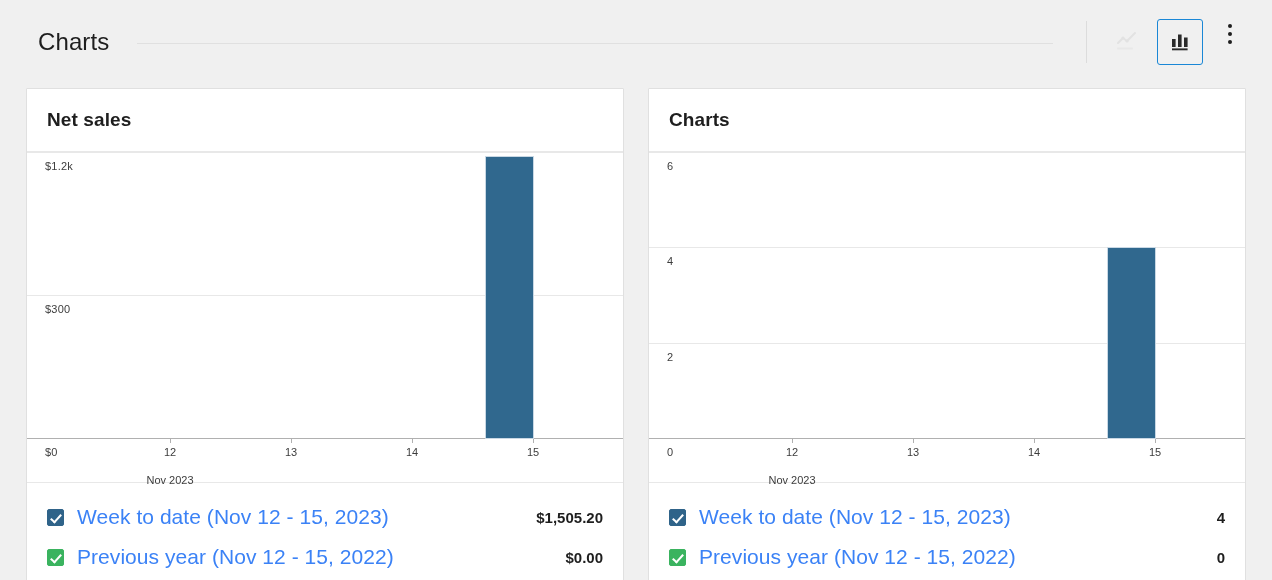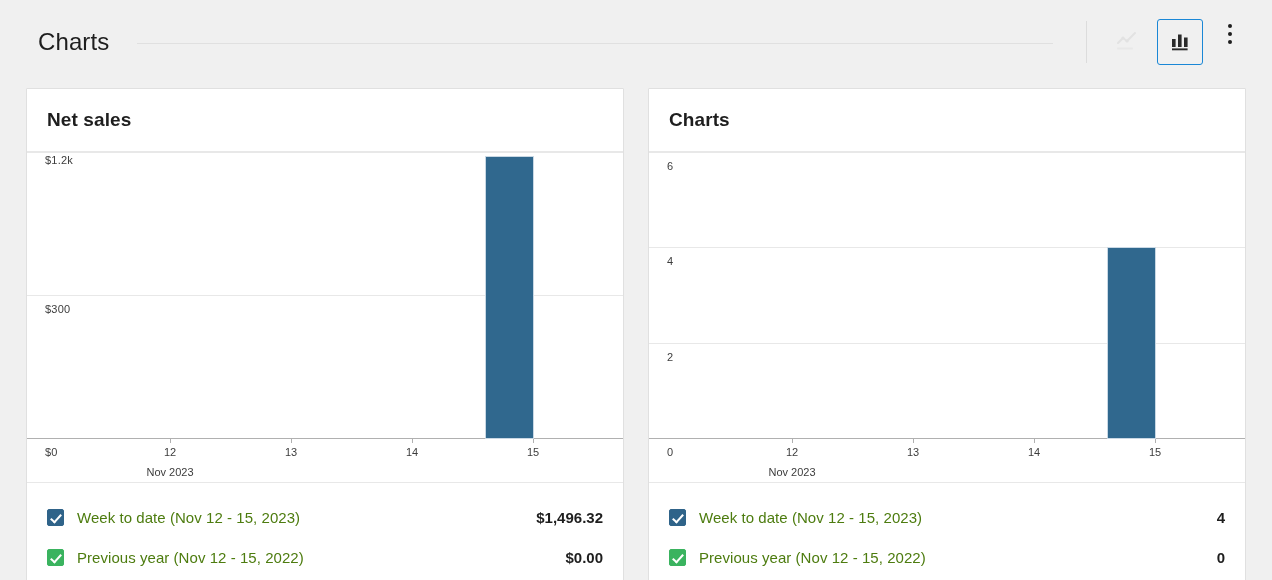--- a/index.html
+++ b/index.html
@@ -193,21 +193,21 @@
     font-size: 11px;
     color: #3c3c3c;
     transform: translateX(-50%);
     white-space: nowrap;
     text-align: center;
   }
   .xtick-sub {
     display: block;
     font-size: 11px;
     color: #3c3c3c;
-    margin-top: 8px;
+    margin-top: 16px;
   }
   .tickmark {
     position: absolute;
     width: 1px;
     height: 4px;
     background: #b0b0b0;
   }
   .bar {
     position: absolute;
     background: #30688e;
@@ -237,22 +237,22 @@
   .legend-box::after {
     content: "";
     position: absolute;
     left: 5px; top: 2px;
     width: 4px; height: 9px;
     border-right: 2px solid #ffffff;
     border-bottom: 2px solid #ffffff;
     transform: rotate(42deg);
   }
   .legend-label {
-    font-size: 15px;
-    color: #4d7c0f;
+    font-size: 21px;
+    color: #3b82f6;
     flex: 1 1 auto;
     letter-spacing: 0.05px;
   }
   .legend-value {
     font-size: 15px;
     color: #1e1e1e;
     font-weight: 700;
     white-space: nowrap;
   }
 </style>
@@ -310,21 +310,21 @@
       <div class="card-title">Net sales</div>
     </div>
 
     <div class="chart-wrap">
       <div class="plot">
 
         <div class="gridline" style="top:0px;"></div>
         <div class="gridline" style="top:143px;"></div>
         <div class="axisline" style="top:286px;"></div>
 
-        <div class="ytick" style="top:2px;">$1.2k</div>
+        <div class="ytick" style="top:8px;">$1.2k</div>
         <div class="ytick" style="top:151px;">$300</div>
         <div class="ytick" style="top:294px;">$0</div>
 
         <div class="bar" style="left:458px; width:49px; top:4px; height:283px;"></div>
 
         <div class="tickmark" style="left:143px; top:287px;"></div>
         <div class="tickmark" style="left:264px; top:287px;"></div>
         <div class="tickmark" style="left:385px; top:287px;"></div>
         <div class="tickmark" style="left:506px; top:287px;"></div>
 
@@ -336,21 +336,21 @@
         <div class="xtick" style="left:385px; top:294px;">14</div>
         <div class="xtick" style="left:506px; top:294px;">15</div>
 
       </div>
     </div>
 
     <div class="legend">
       <div class="legend-row">
         <span class="legend-box primary"></span>
         <span class="legend-label">Week to date (Nov 12 - 15, 2023)</span>
-        <span class="legend-value">$1,496.32</span>
+        <span class="legend-value">$1,505.20</span>
       </div>
       <div class="legend-row">
         <span class="legend-box secondary"></span>
         <span class="legend-label">Previous year (Nov 12 - 15, 2022)</span>
         <span class="legend-value">$0.00</span>
       </div>
     </div>
   </section>
 
   <section class="card">

